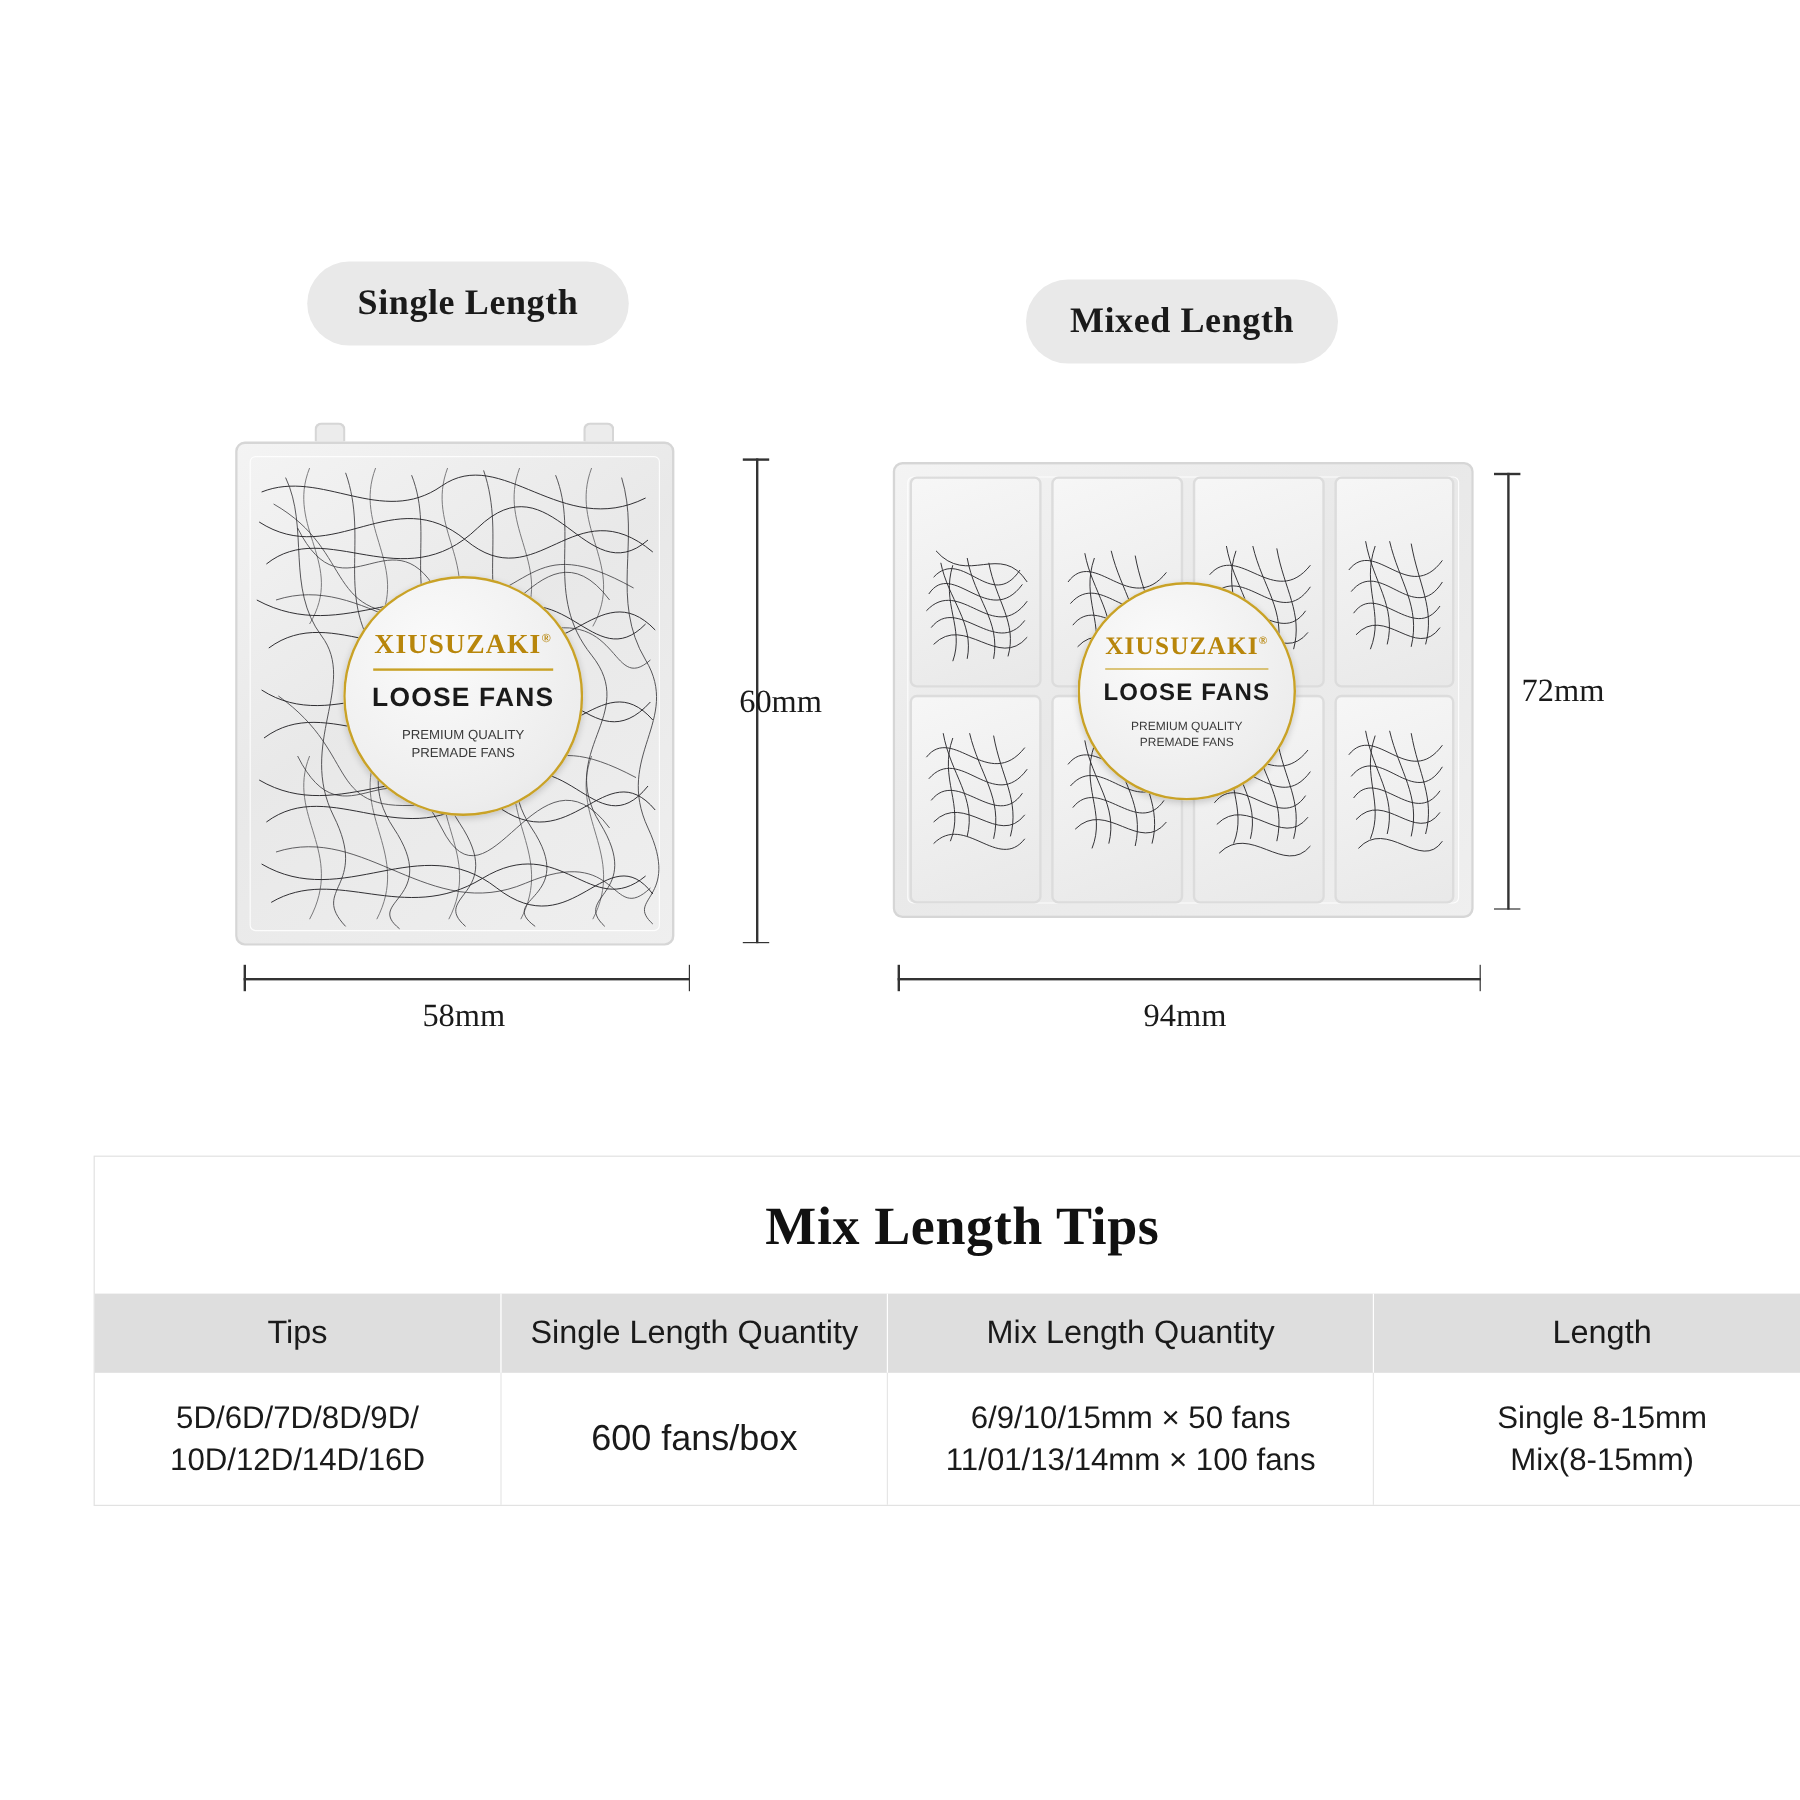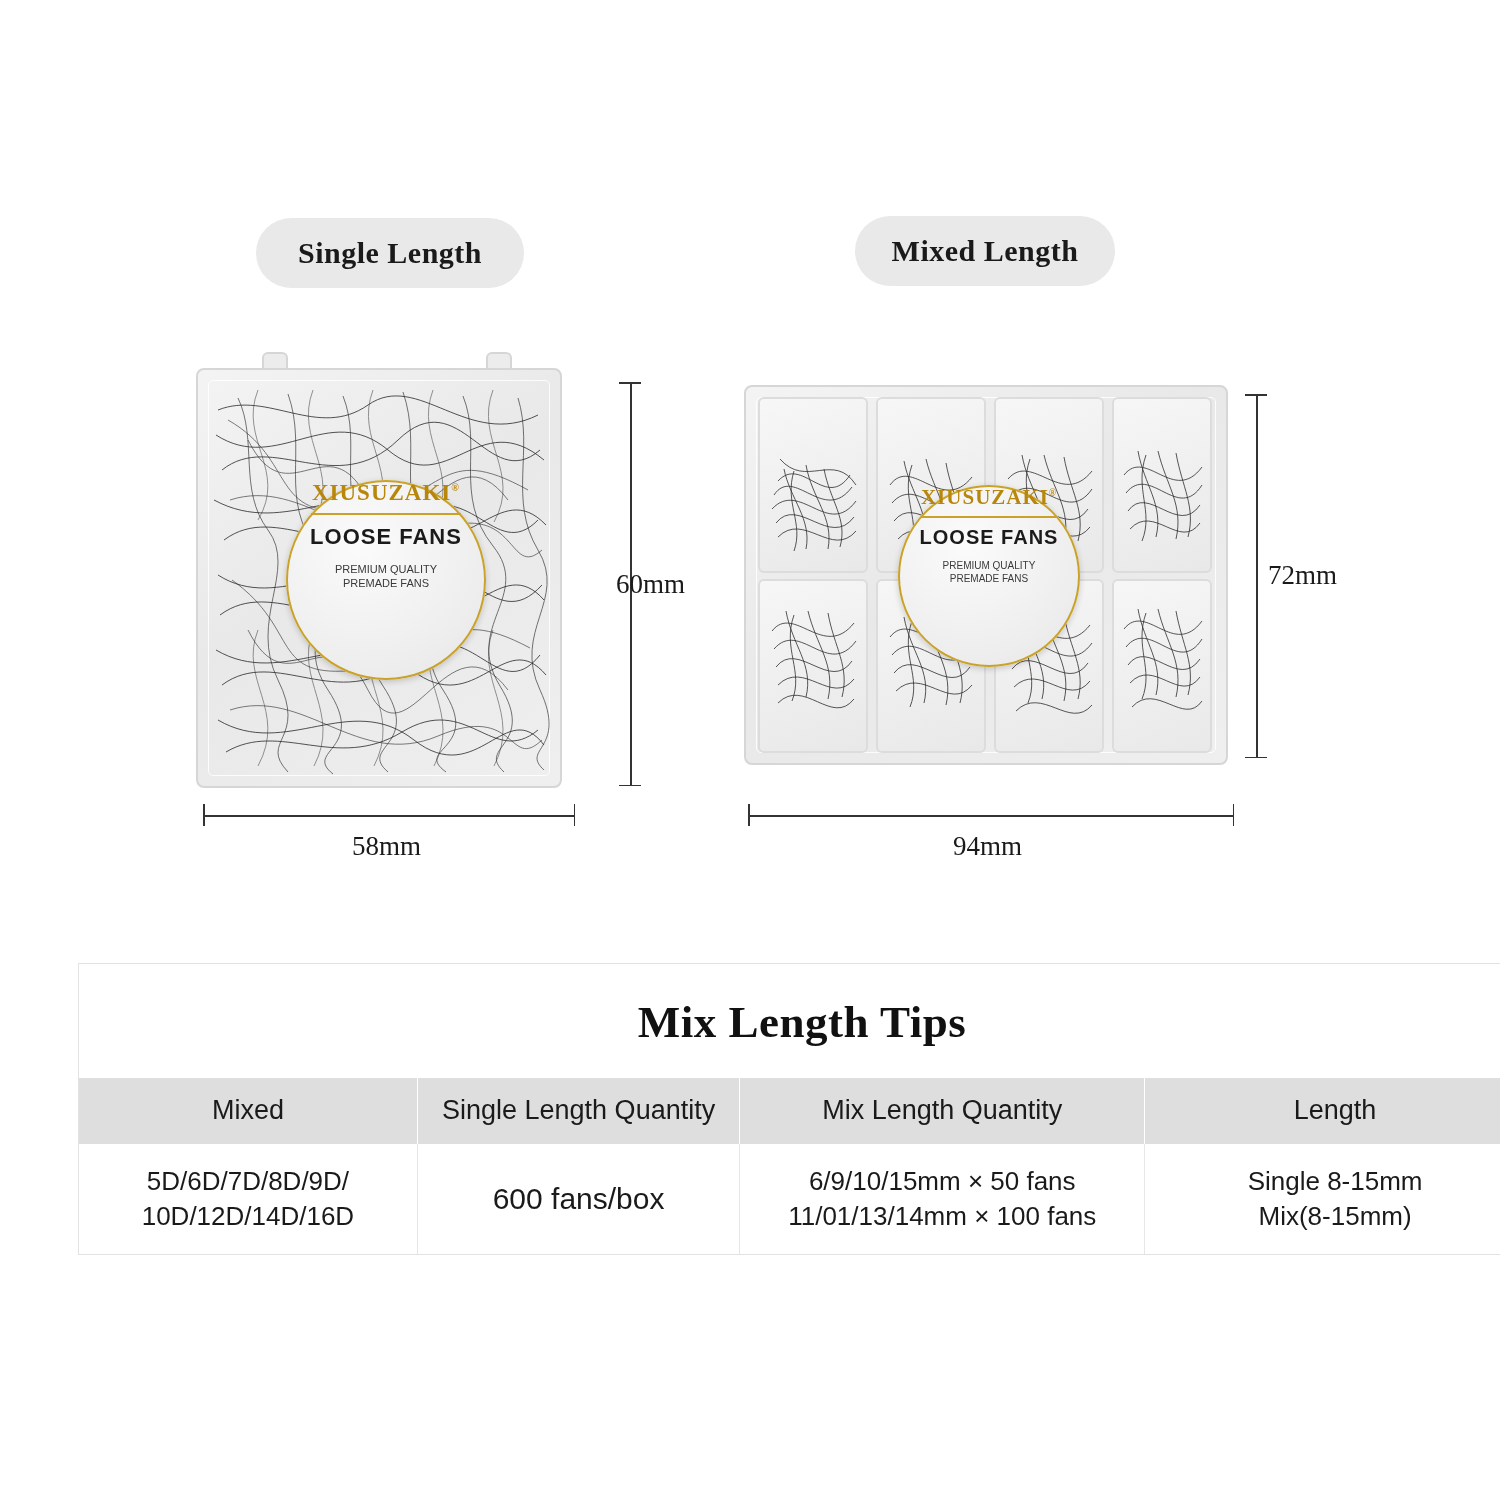--- a/index.html
+++ b/index.html
@@ -25,21 +25,21 @@
     display: flex;
     align-items: center;
     justify-content: center;
     font-family: "Liberation Serif", serif;
     font-weight: bold;
     font-size: 30px;
     letter-spacing: 0.5px;
     color: #1a1a1a;
   }
   #pill-single { left: 256px; top: 218px; width: 268px; height: 70px; }
-  #pill-mixed  { left: 855px; top: 216px; width: 260px; height: 70px; }
+  #pill-mixed  { left: 855px; top: 233px; width: 260px; height: 70px; }
 
   
   .box-wrap { position: absolute; }
   #single-box-wrap { left: 196px; top: 368px; width: 366px; height: 420px; }
   #mixed-box-wrap  { left: 744px; top: 385px; width: 484px; height: 380px; }
 
   .clearbox {
     position: absolute;
     inset: 0;
     background: linear-gradient(145deg, rgba(243,243,243,0.95) 0%, rgba(230,230,230,0.9) 45%, rgba(238,238,238,0.95) 100%);
@@ -73,20 +73,21 @@
 
   
   .sticker {
     position: absolute;
     border-radius: 50%;
     background: radial-gradient(circle at 38% 32%, #fbfbfb 0%, #ededed 70%, #e2e2e2 100%);
     box-shadow: 0 0 0 2px #c9a227 inset, 0 2px 6px rgba(0,0,0,0.18);
     display: flex;
     flex-direction: column;
     align-items: center;
+    justify-content: center;
     text-align: center;
   }
   .sticker .brand {
     font-family: "Liberation Serif", serif;
     font-weight: bold;
     color: #b8860b;
     letter-spacing: 1px;
     position: relative;
   }
   .sticker .brand sup { font-size: 0.45em; vertical-align: super; }
@@ -444,21 +445,21 @@
     <div class="tips-title">Mix Length Tips</div>
     <table class="tbl">
       <colgroup>
         <col class="col-1">
           <col class="col-2">
           <col class="col-3">
           <col class="col-4">
       </colgroup>
       <thead>
         <tr>
-          <th>Mixed</th>
+          <th>Tips</th>
           <th>Single Length Quantity</th>
           <th>Mix Length Quantity</th>
           <th>Length</th>
         </tr>
       </thead>
       <tbody>
         <tr>
           <td>
             <div>5D/6D/7D/8D/9D/</div>
             <div>10D/12D/14D/16D</div>

